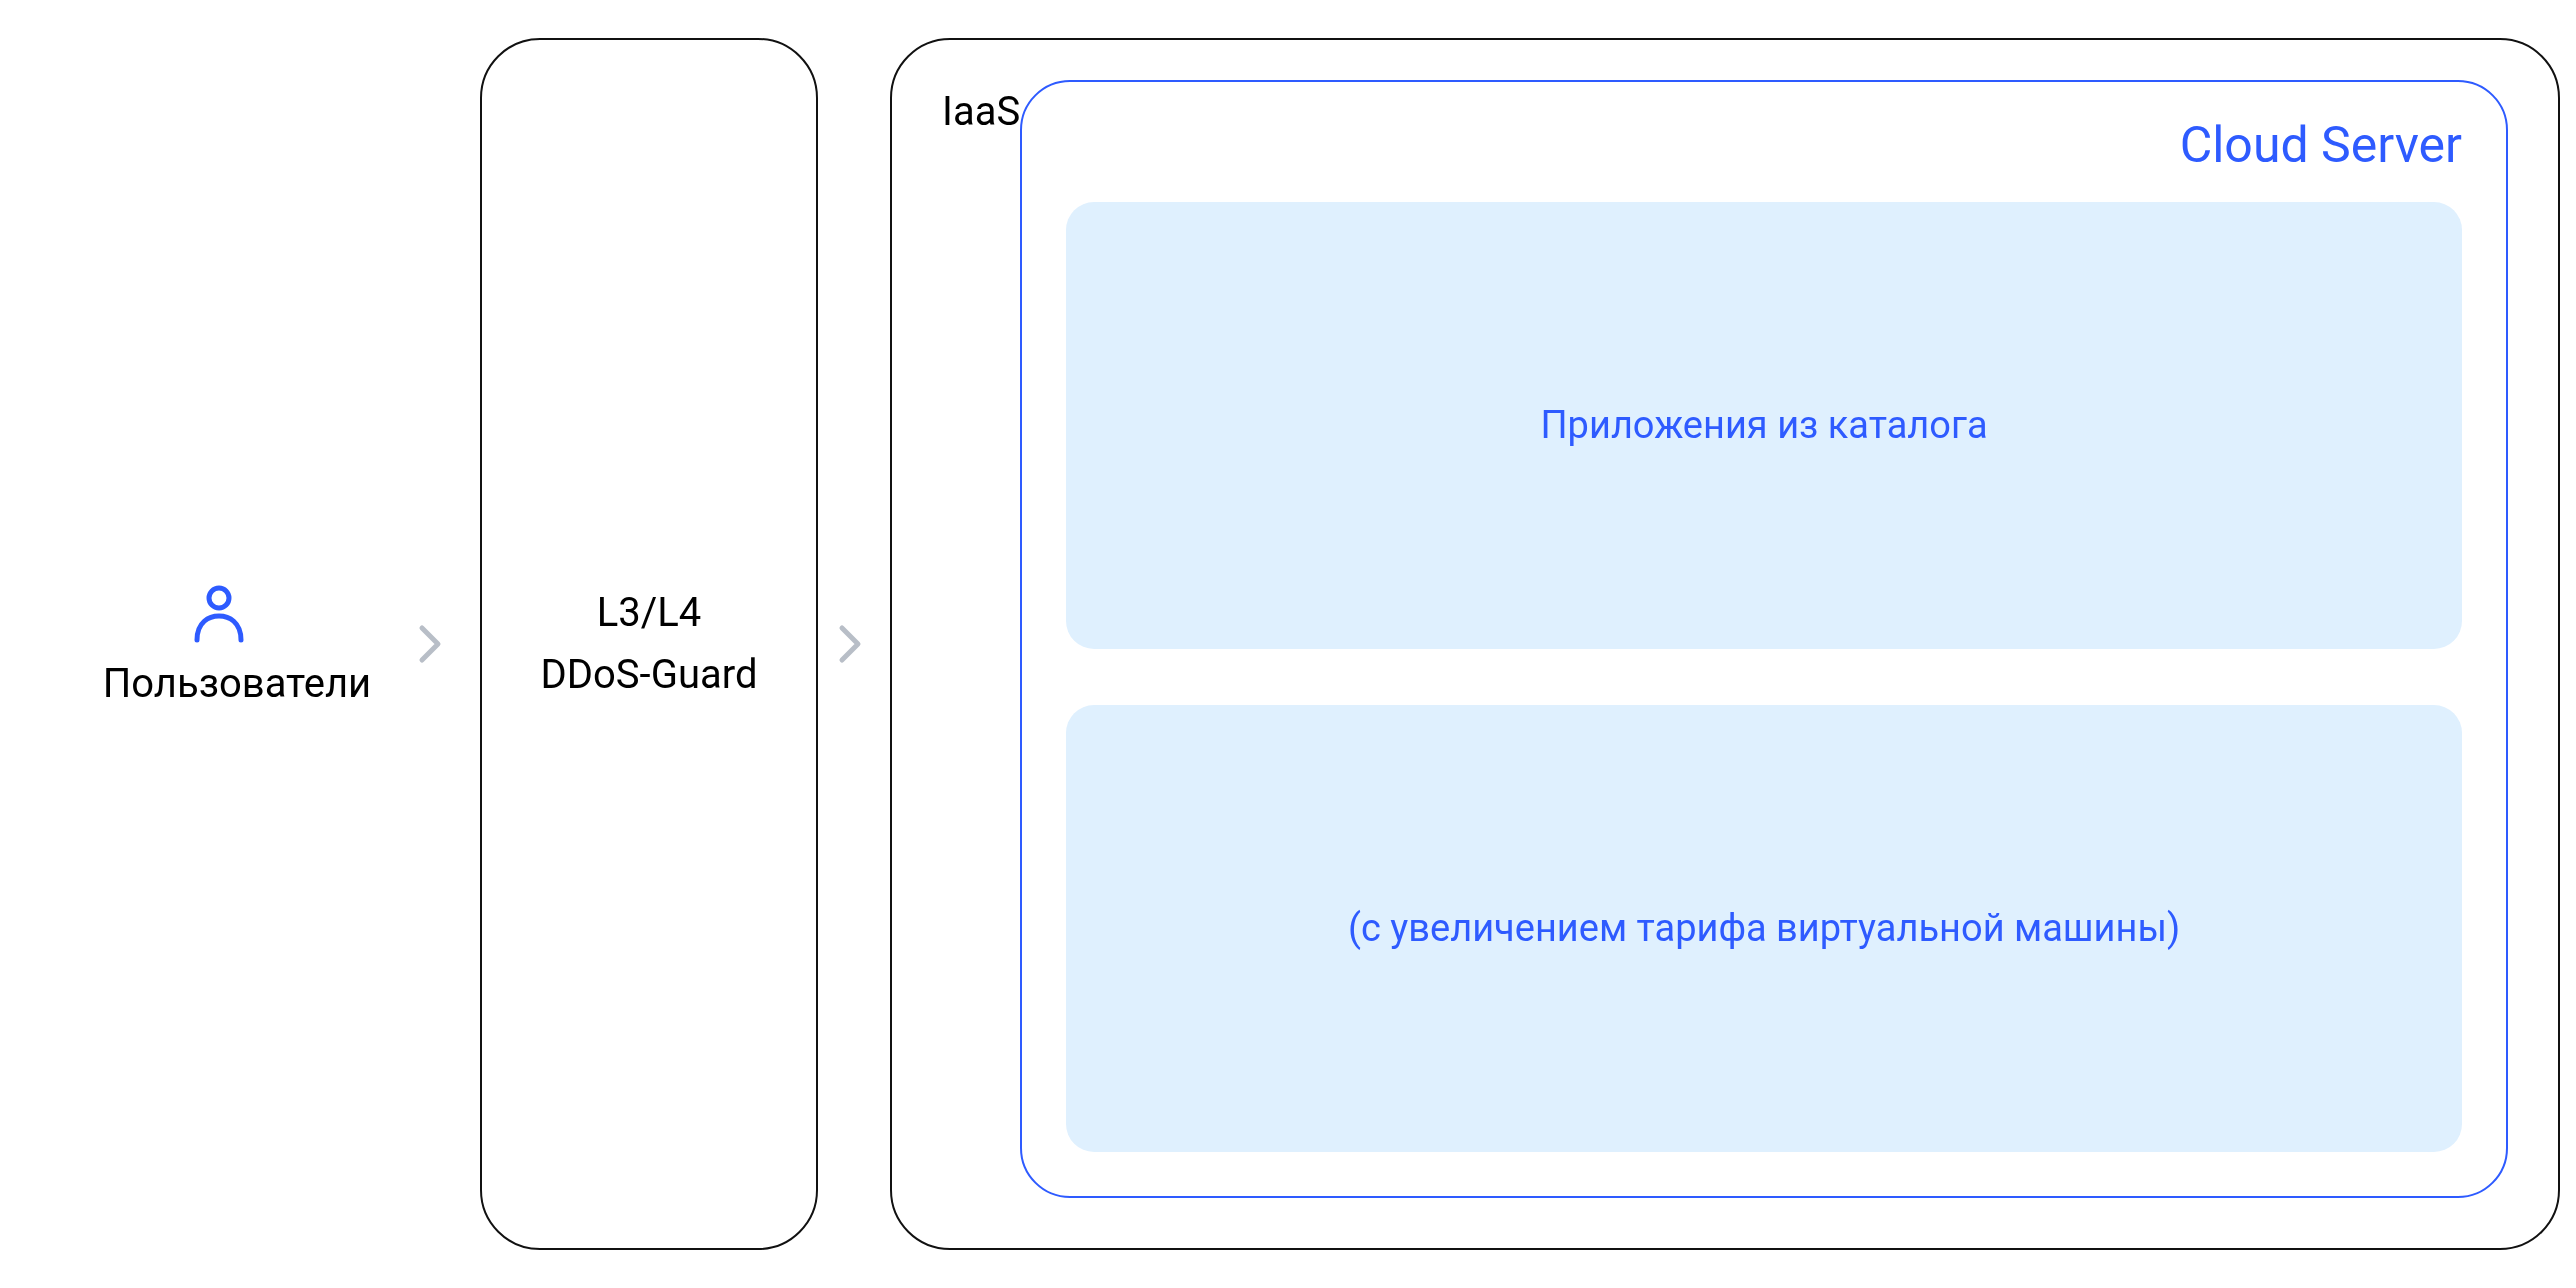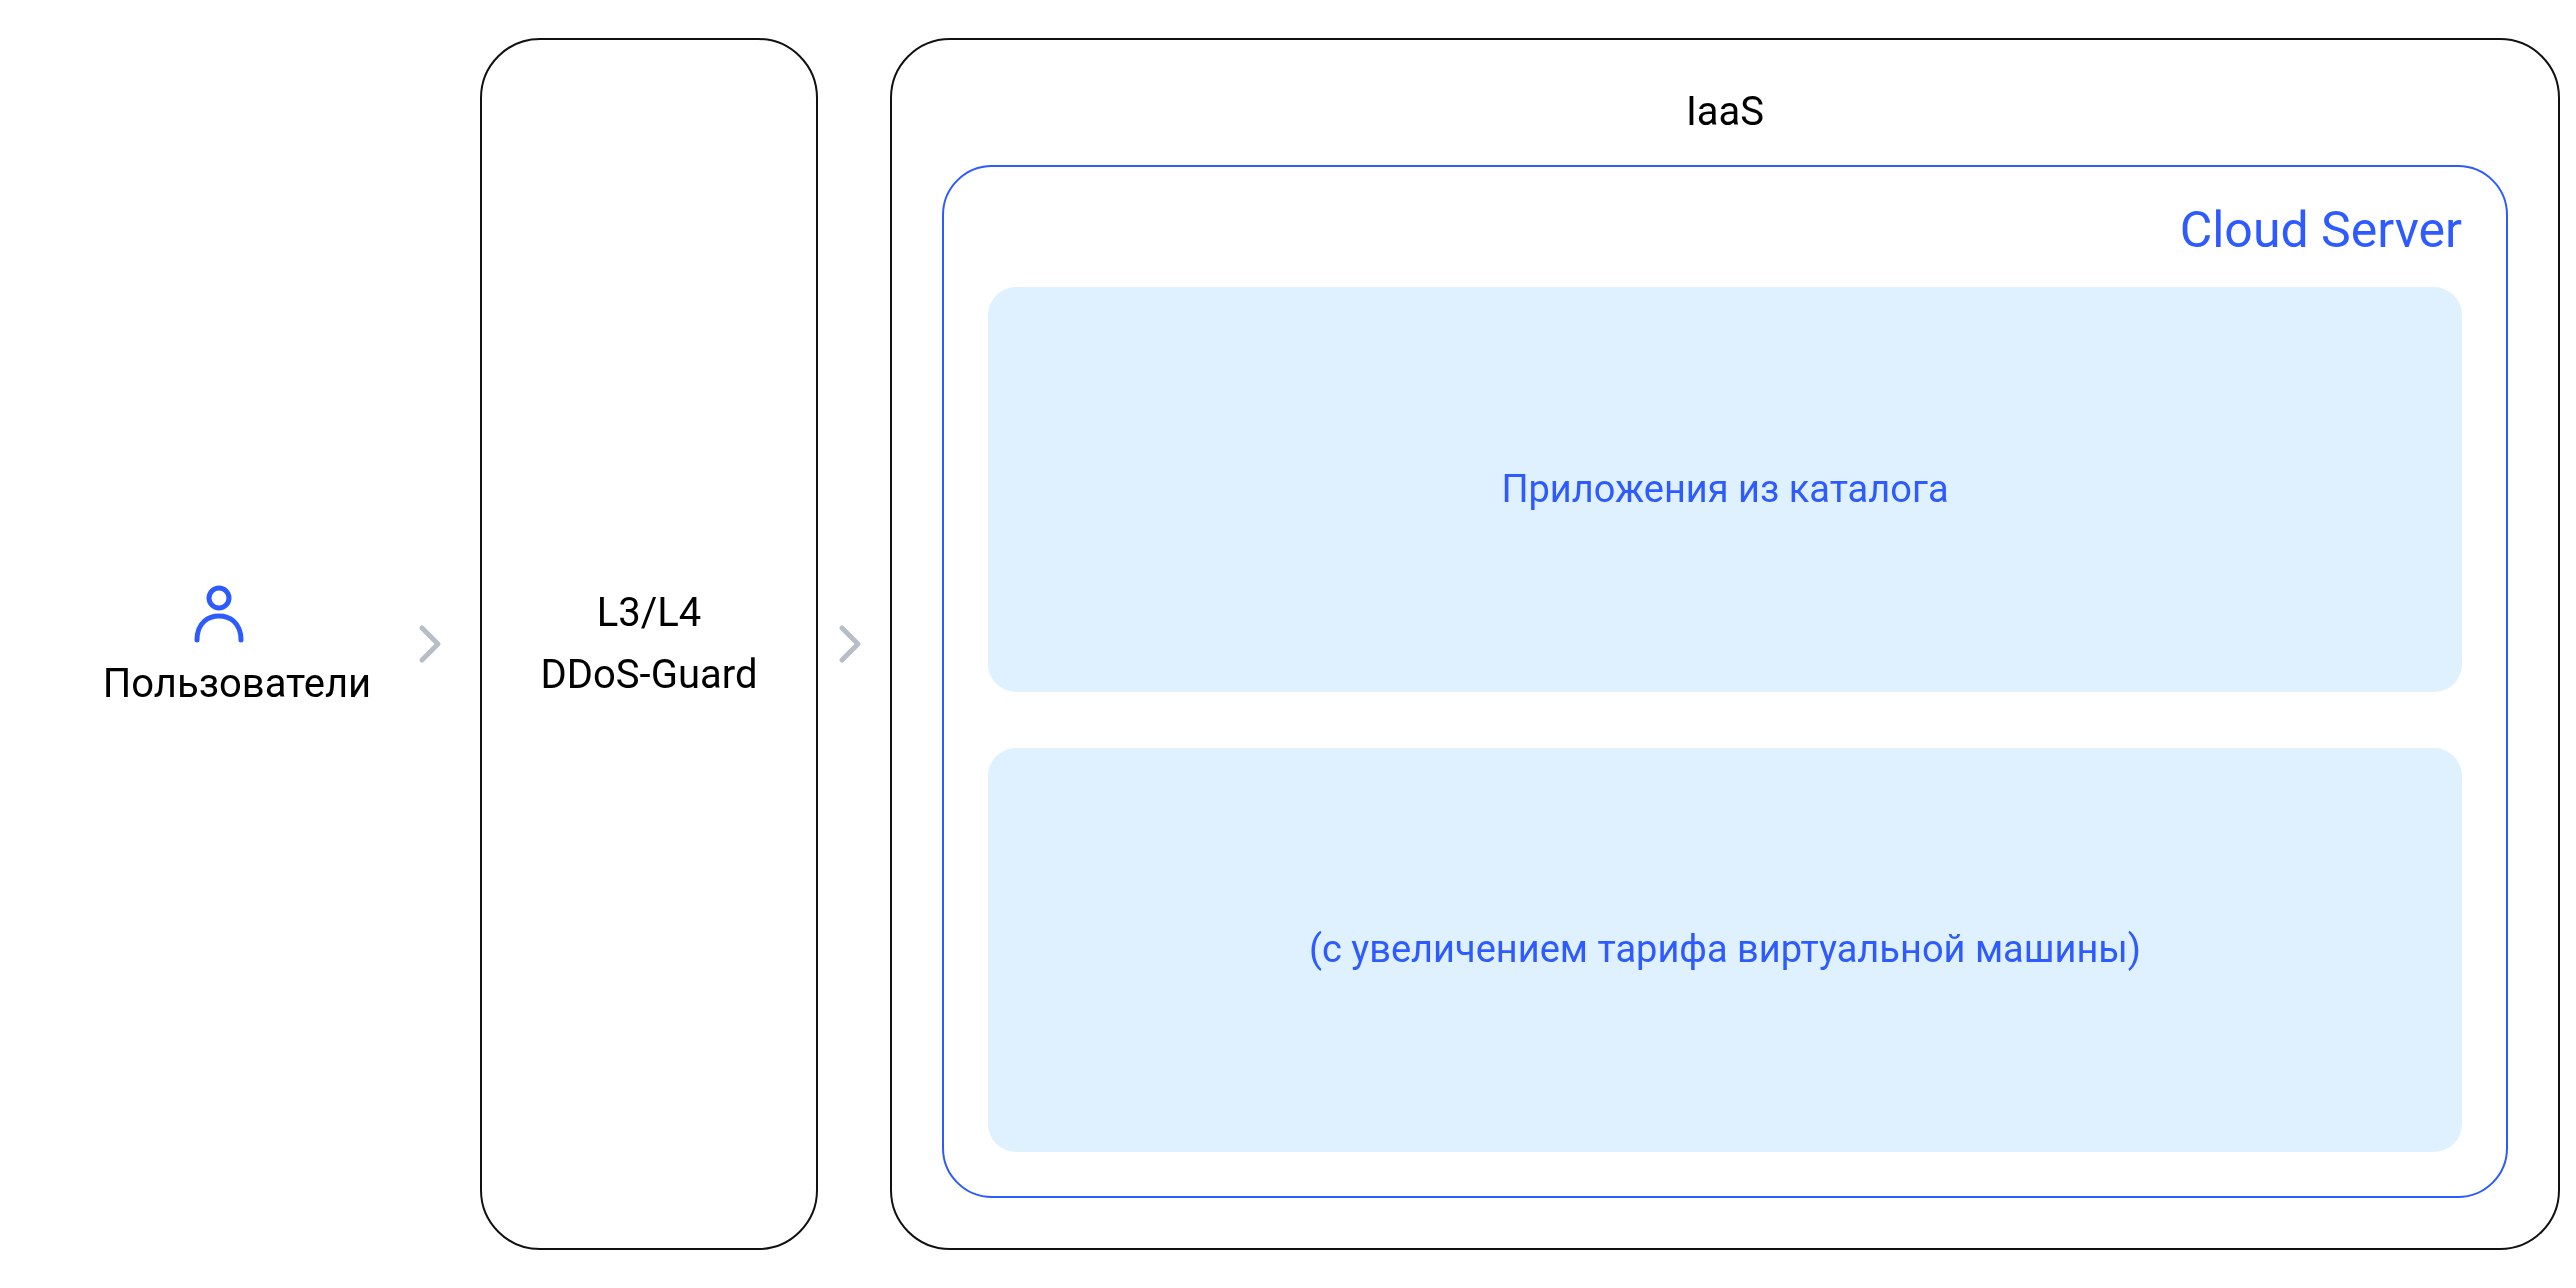--- a/index.html
+++ b/index.html
@@ -63,21 +63,21 @@
   }
   .iaas-box {
     margin-left: 8px;
     width: 1670px;
     height: 1212px;
     border: 2px solid #111;
     border-radius: 60px;
     box-sizing: border-box;
     padding: 40px 50px 50px 50px;
     display: flex;
-    flex-direction: column;
+    flex-direction: row;
   }
   .iaas-title {
     font-size: 40px;
     color: #000;
     text-align: center;
     margin: 8px 0 30px 0;
   }
   .cloud-box {
     flex: 1;
     border: 2px solid #2E5BFF;

